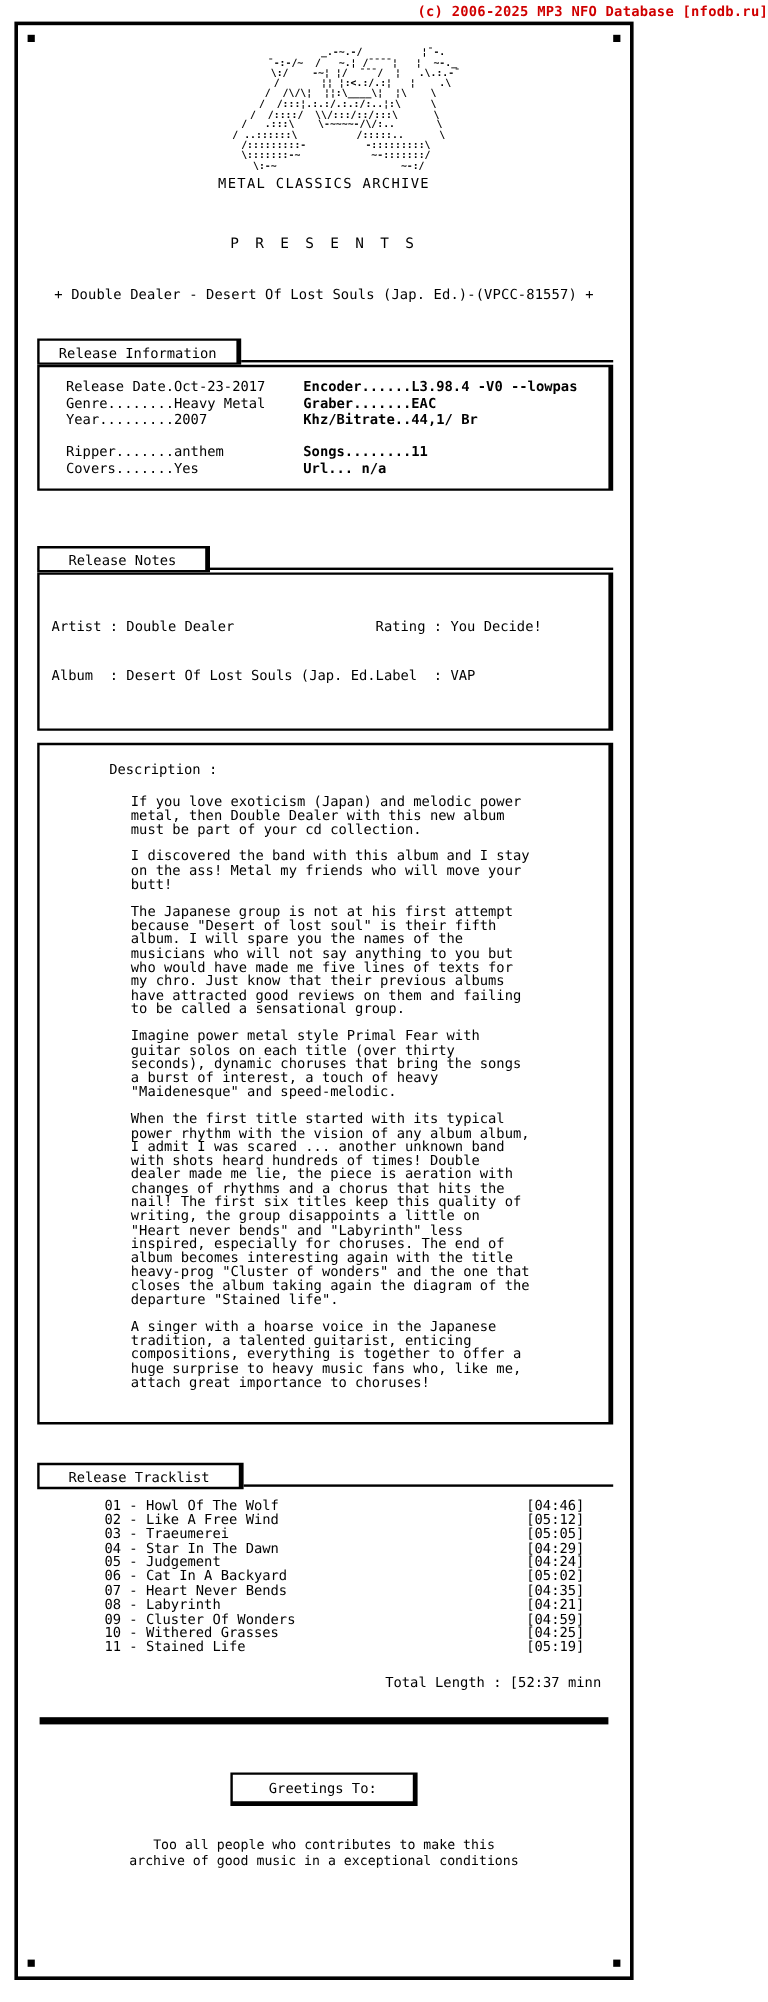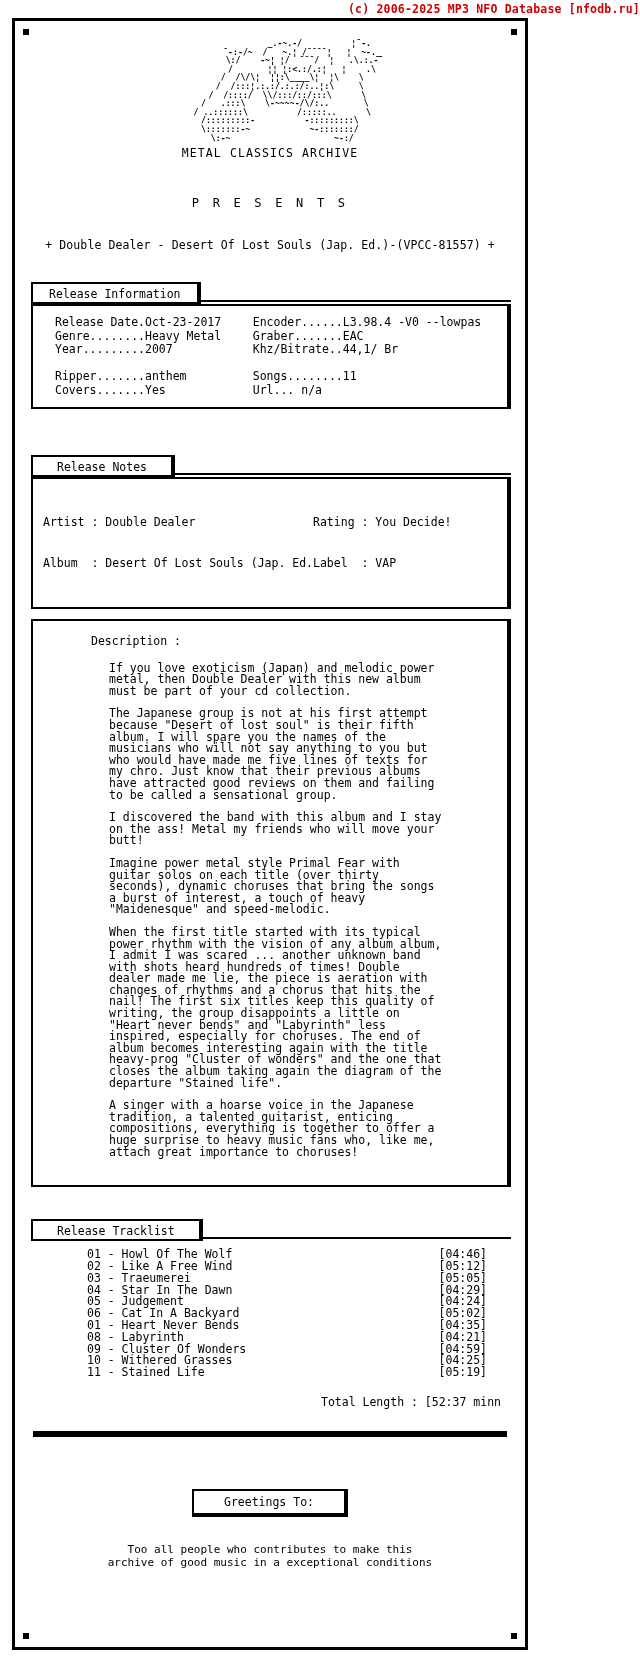--- a/index.html
+++ b/index.html
@@ -143,21 +143,21 @@
 
   
   .info-grid {
     display: flex;
     padding-left: 22px;
     font-size: 11.5px;
     line-height: 13.5px;
   }
   .info-col { white-space: pre; }
   .info-col-left  { width: 210px; }
-  .info-col-right { width: 270px; }
+  .info-col-right { width: 270px; font-weight: bold; }
   .info-gap { height: 13.5px; }
 
   
   .notes-lines {
     padding-left: 10px;
     font-size: 11.5px;
     line-height: 13.5px;
     white-space: pre;
   }
 
@@ -207,21 +207,21 @@
     white-space: pre;
   }
   .thick-rule {
     margin: 22px 18px 0 18px;
     height: 6px;
     background: #000;
   }
 
   
   .greet-wrap {
-    margin-top: 52px;
+    margin-top: 40px;
     text-align: center;
   }
   .greet-box {
     display: inline-block;
     border: 2px solid #000;
     border-right-width: 4px;
     border-bottom-width: 4px;
     padding: 4px 30px;
     font-size: 11.5px;
     white-space: pre;
@@ -301,31 +301,31 @@
         <div>Album  : Desert Of Lost Souls (Jap. Ed.Label  : VAP</div>
       </div>
     </div>
   </div>
 
   <div class="desc-box" style="margin-top:10px;">
     <div class="desc-title">Description :</div>
     <div class="desc-para">If you love exoticism (Japan) and melodic power
 metal, then Double Dealer with this new album
 must be part of your cd collection.</div>
+    <div class="desc-para">I discovered the band with this album and I stay
+on the ass! Metal my friends who will move your
+butt!</div>
     <div class="desc-para">The Japanese group is not at his first attempt
 because "Desert of lost soul" is their fifth
 album. I will spare you the names of the
 musicians who will not say anything to you but
 who would have made me five lines of texts for
 my chro. Just know that their previous albums
 have attracted good reviews on them and failing
 to be called a sensational group.</div>
-    <div class="desc-para">I discovered the band with this album and I stay
-on the ass! Metal my friends who will move your
-butt!</div>
     <div class="desc-para">Imagine power metal style Primal Fear with
 guitar solos on each title (over thirty
 seconds), dynamic choruses that bring the songs
 a burst of interest, a touch of heavy
 "Maidenesque" and speed-melodic.</div>
     <div class="desc-para">When the first title started with its typical
 power rhythm with the vision of any album album,
 I admit I was scared ... another unknown band
 with shots heard hundreds of times! Double
 dealer made me lie, the piece is aeration with
@@ -351,21 +351,21 @@
       <div class="sec-tab sec-tab-wide">Release Tracklist</div>
     </div>
     <div class="sec-body-noborder">
       <div class="track-list" id="track-list">
           <div class="track-row"><span>01 - Howl Of The Wolf</span><span>[04:46]</span></div>
           <div class="track-row"><span>02 - Like A Free Wind</span><span>[05:12]</span></div>
           <div class="track-row"><span>03 - Traeumerei</span><span>[05:05]</span></div>
           <div class="track-row"><span>04 - Star In The Dawn</span><span>[04:29]</span></div>
           <div class="track-row"><span>05 - Judgement</span><span>[04:24]</span></div>
           <div class="track-row"><span>06 - Cat In A Backyard</span><span>[05:02]</span></div>
-          <div class="track-row"><span>01 - Heart Never Bends</span><span>[04:35]</span></div>
+          <div class="track-row"><span>07 - Heart Never Bends</span><span>[04:35]</span></div>
           <div class="track-row"><span>08 - Labyrinth</span><span>[04:21]</span></div>
           <div class="track-row"><span>09 - Cluster Of Wonders</span><span>[04:59]</span></div>
           <div class="track-row"><span>10 - Withered Grasses</span><span>[04:25]</span></div>
           <div class="track-row"><span>11 - Stained Life</span><span>[05:19]</span></div>
         </div>
       <div class="track-total">Total Length : [52:37 minn</div>
     </div>
   </div>
 
   <div class="thick-rule"></div>

